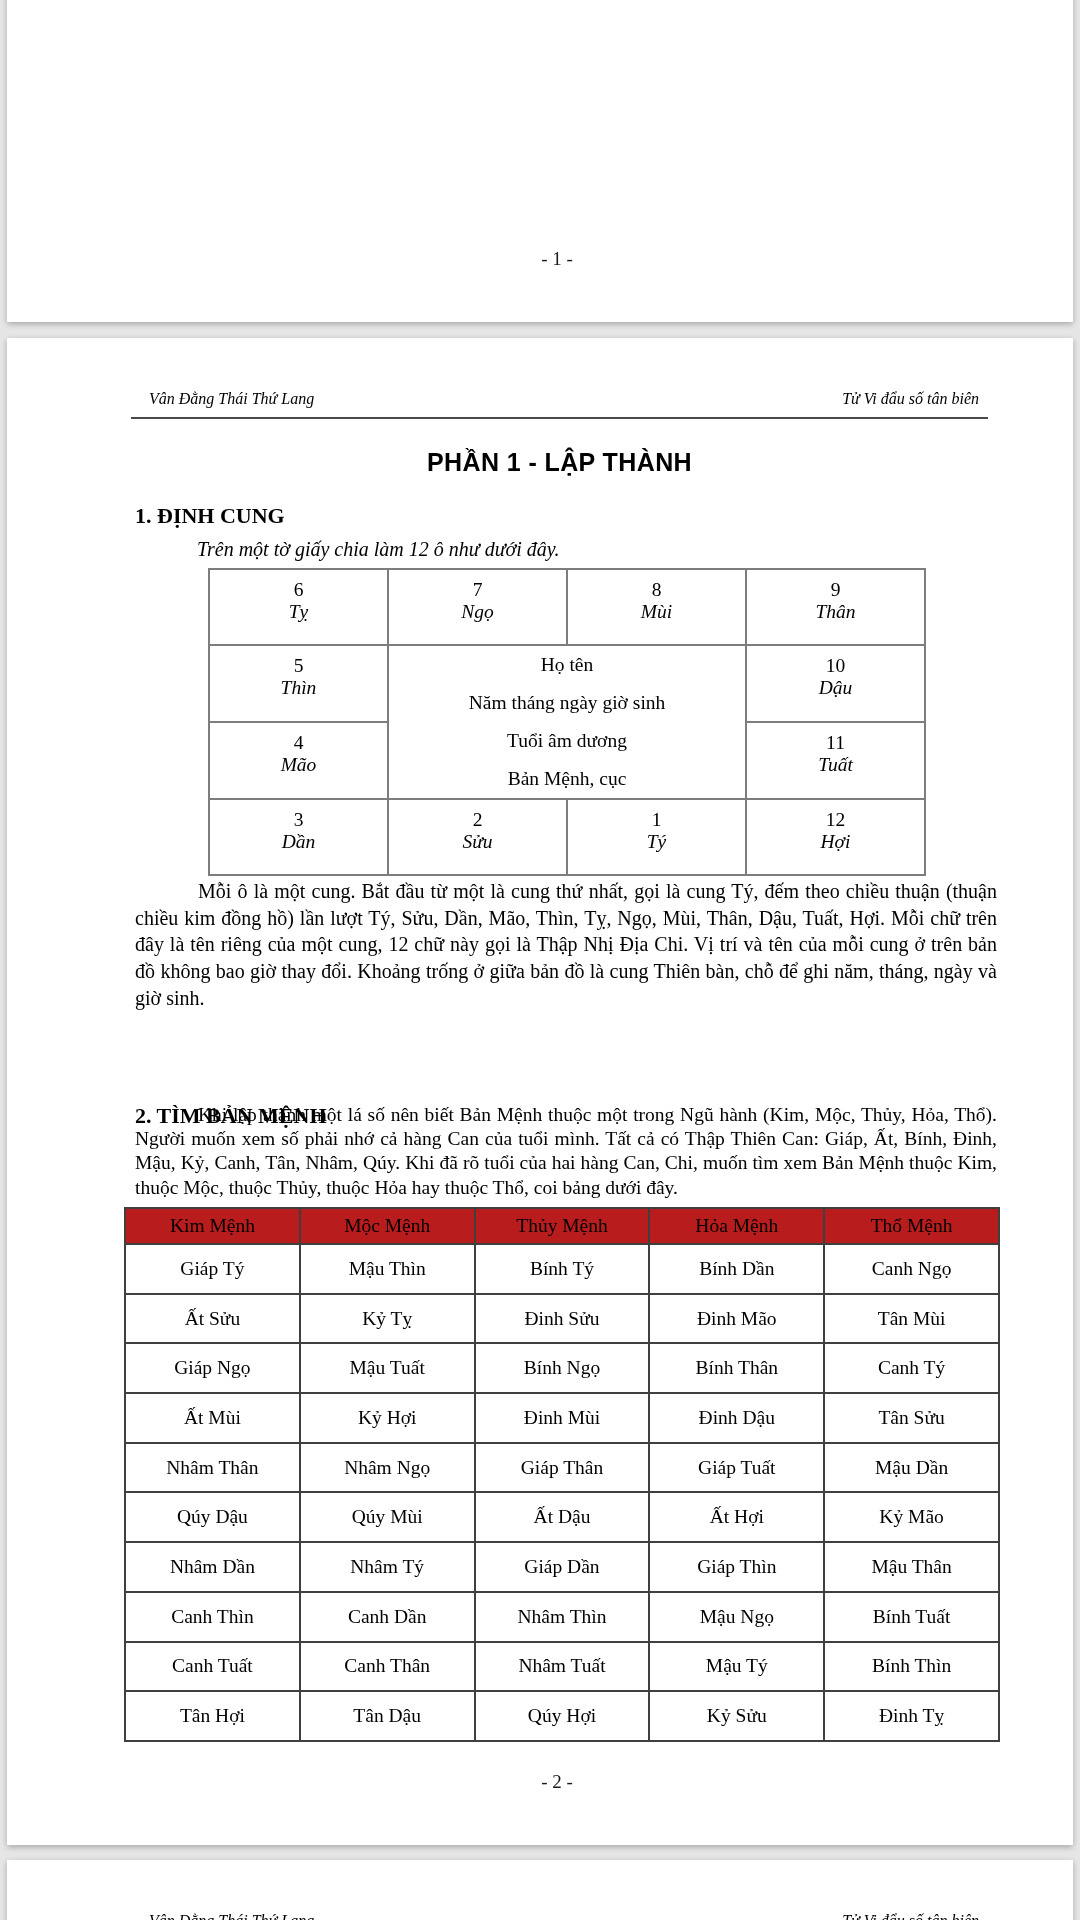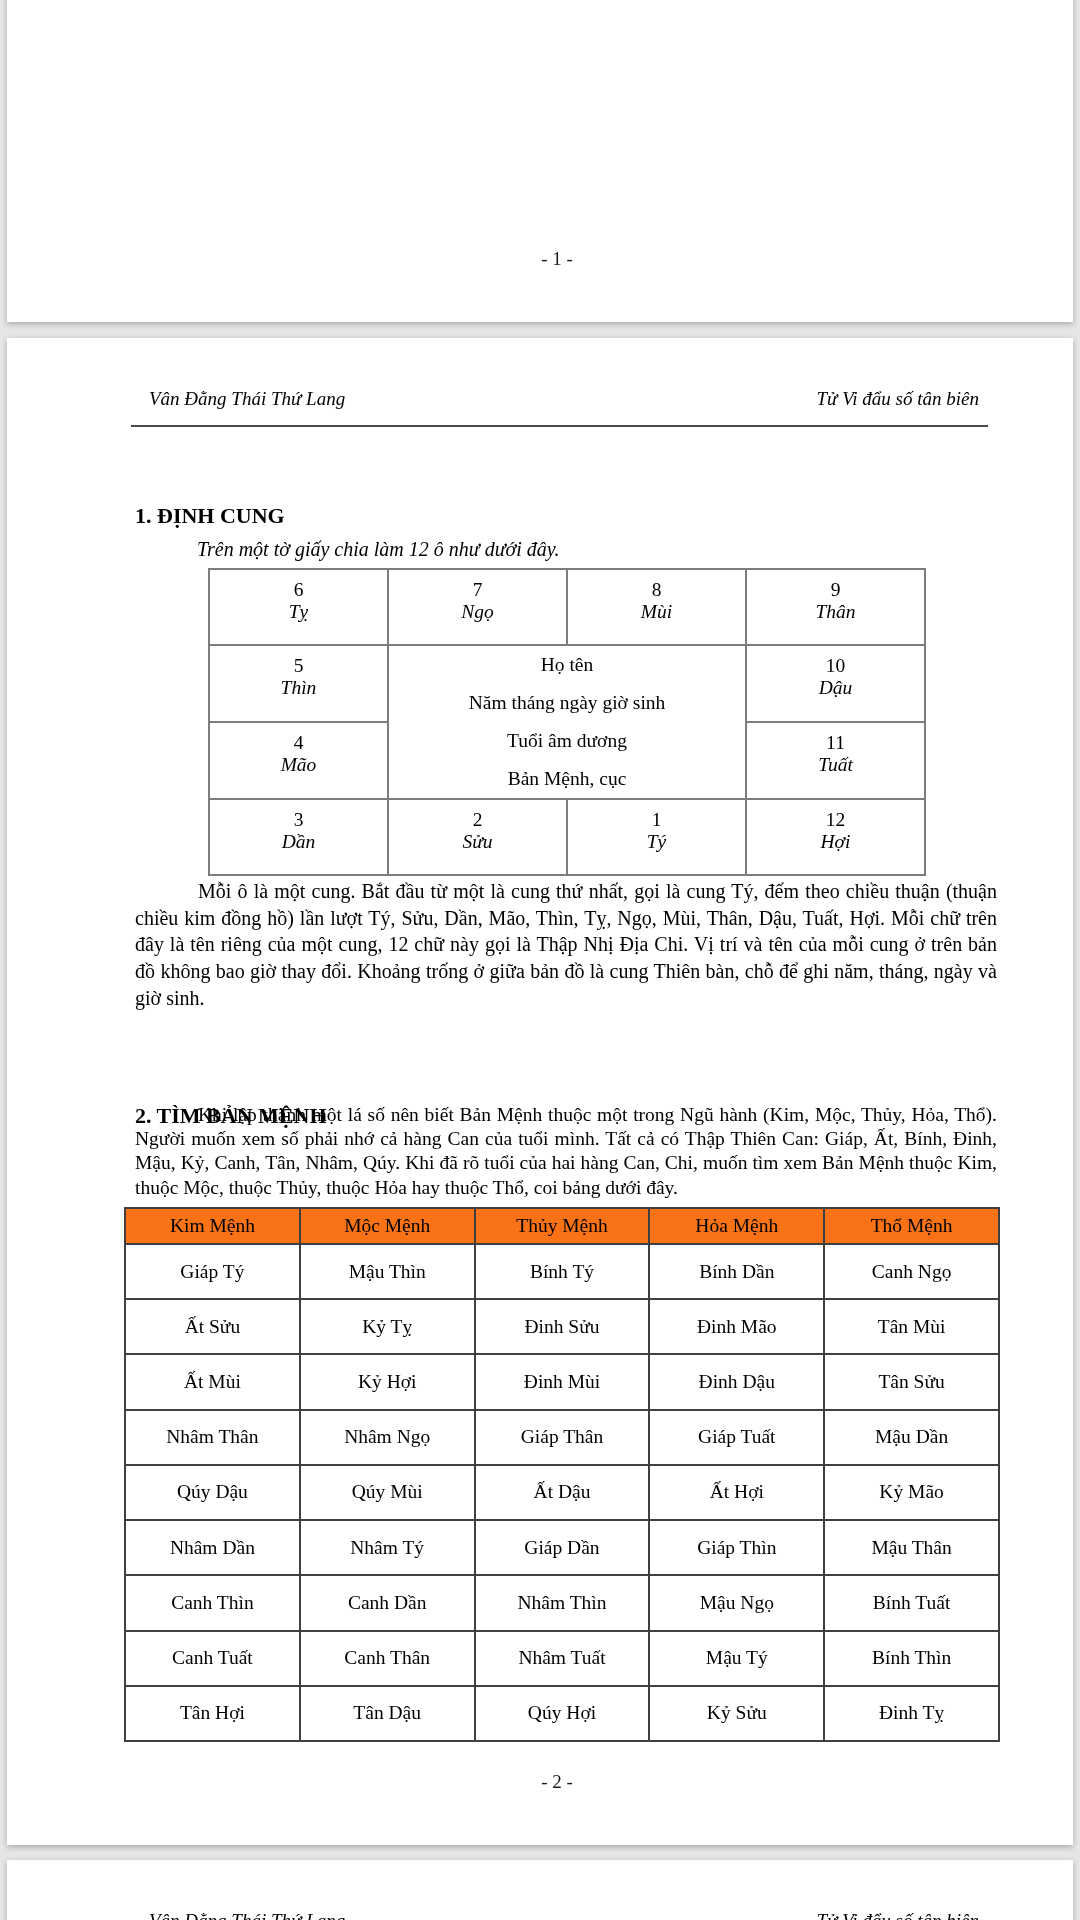--- a/index.html
+++ b/index.html
@@ -36,23 +36,23 @@
   }
 
   .running-header {
     position: absolute;
     top: 50px;
     left: 124px;
     width: 857px;
     display: flex;
     justify-content: space-between;
     font-style: italic;
-    font-size: 19px;
+    font-size: 16px;
     line-height: 21px;
-    padding-bottom: 16px;
+    padding-bottom: 8px;
     border-bottom: 2px solid #4a4a4a;
   }
   .running-header .hl { padding-left: 18px; }
   .running-header .hr { padding-right: 9px; }
 
   .doc-title {
     position: absolute;
     top: 110px;
     left: 124px;
     width: 857px;
@@ -124,38 +124,39 @@
     table-layout: fixed;
     font-size: 19.5px;
   }
   table.menh-table th, table.menh-table td {
     border: 2px solid #3f3f3f;
     padding: 0;
     text-align: center;
     font-weight: normal;
     vertical-align: middle;
   }
-  table.menh-table thead tr { height: 36px; background: #f97316; }
+  table.menh-table thead tr { height: 36px; background: #b91c1c; }
 </style>
 </head>
 <body>
 
 <div class="stage">
 
   <div class="page" id="page1">
     <div class="page-footer">- 1 -</div>
   </div>
 
   <div class="page" id="page2">
 
     <div class="running-header">
       <span class="hl">Vân Đằng Thái Thứ Lang</span>
       <span class="hr">Tử Vi đẩu số tân biên</span>
     </div>
 
+    <div class="doc-title">PHẦN 1 - LẬP THÀNH</div>
 
     <div class="sec-heading" id="sec1-heading">1. ĐỊNH CUNG</div>
 
     <div class="sec1-intro">Trên một tờ giấy chia làm 12 ô như dưới đây.</div>
 
     <table class="palace-table">
       <tbody>
         <tr>
           <td>
             <div class="cell-num">6</div>
@@ -244,20 +245,27 @@
           <td>Bính Tý</td>
           <td>Bính Dần</td>
           <td>Canh Ngọ</td>
         </tr>
         <tr>
           <td>Ất Sửu</td>
           <td>Kỷ Tỵ</td>
           <td>Đinh Sửu</td>
           <td>Đinh Mão</td>
           <td>Tân Mùi</td>
+        </tr>
+        <tr>
+          <td>Giáp Ngọ</td>
+          <td>Mậu Tuất</td>
+          <td>Bính Ngọ</td>
+          <td>Bính Thân</td>
+          <td>Canh Tý</td>
         </tr>
         <tr>
           <td>Ất Mùi</td>
           <td>Kỷ Hợi</td>
           <td>Đinh Mùi</td>
           <td>Đinh Dậu</td>
           <td>Tân Sửu</td>
         </tr>
         <tr>
           <td>Nhâm Thân</td>

